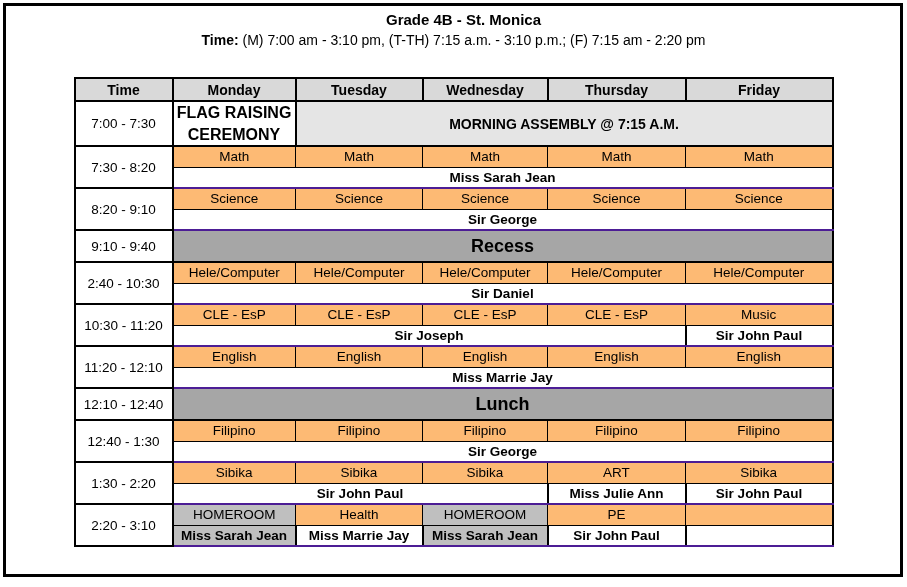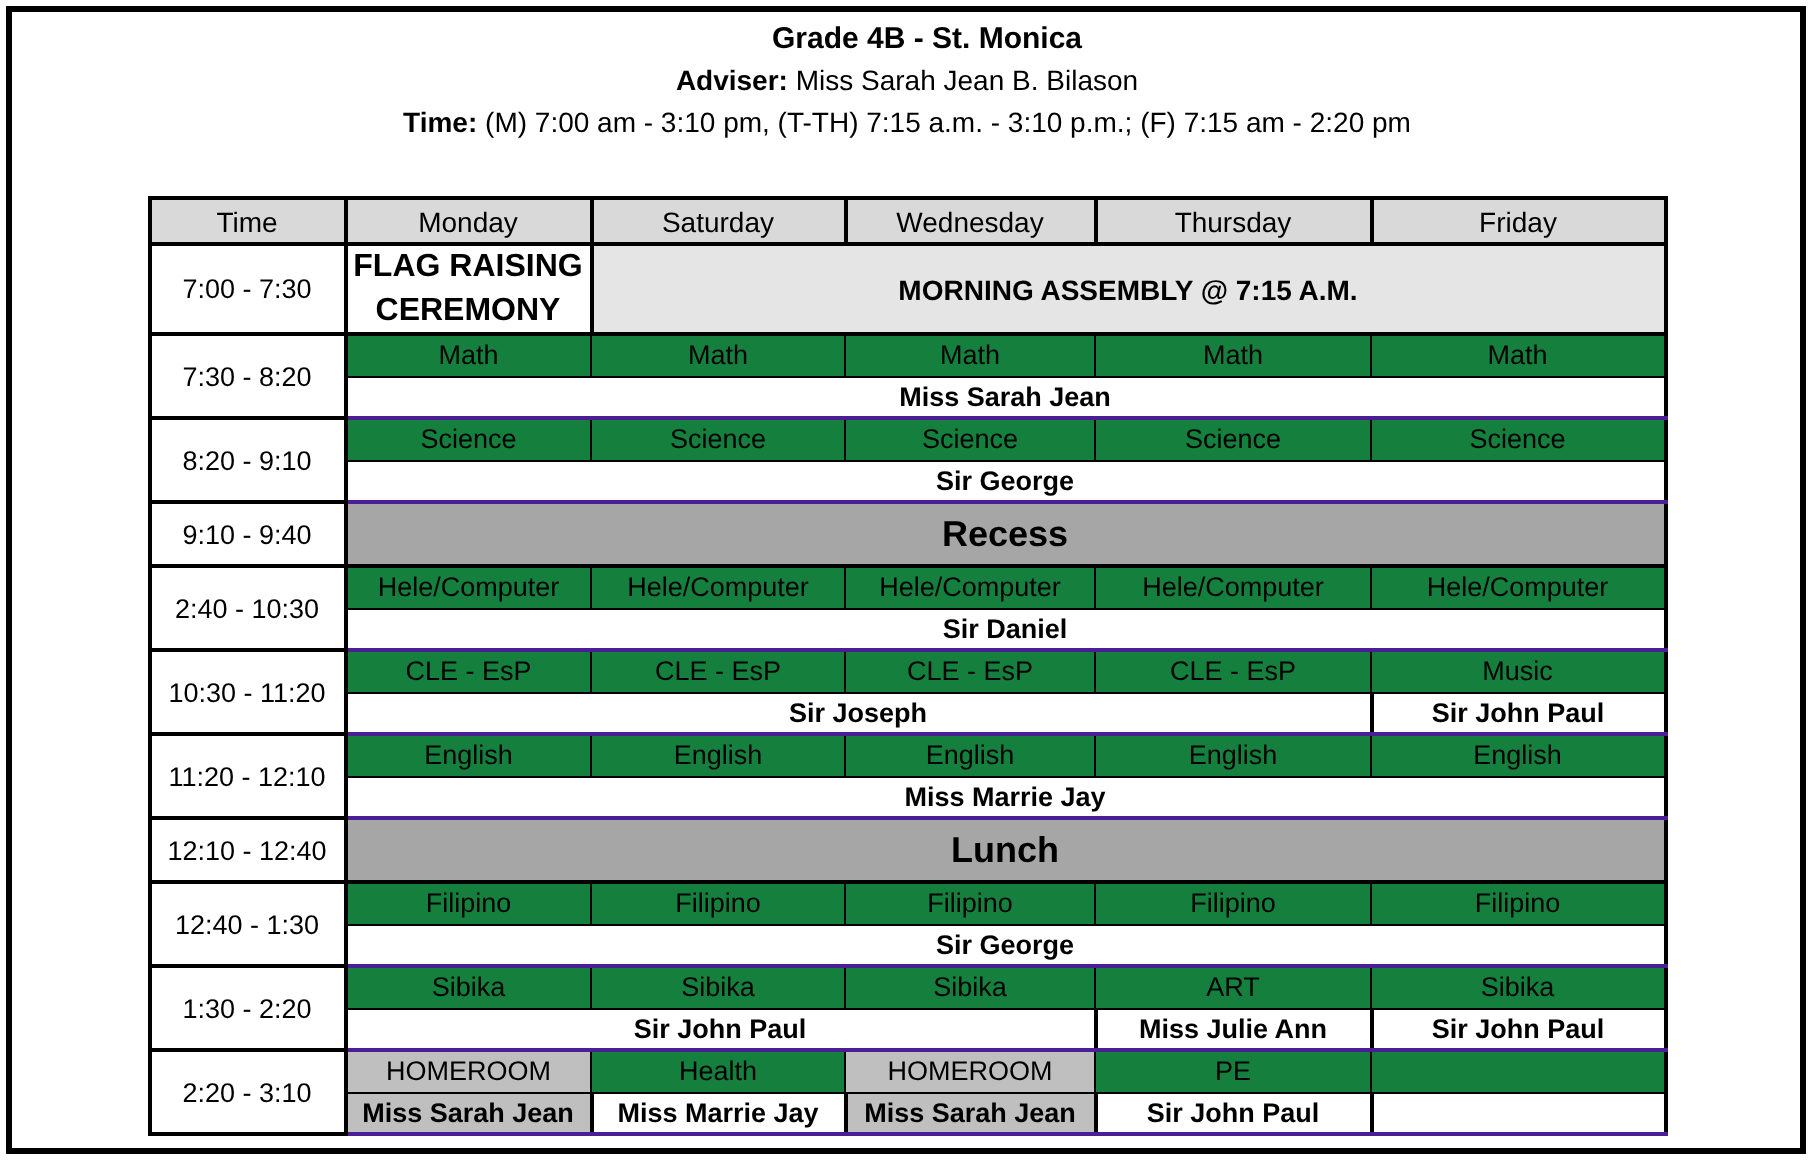--- a/index.html
+++ b/index.html
@@ -34,68 +34,64 @@
   .schedule col.c-mon  { width:123px; }
   .schedule col.c-tue  { width:127px; }
   .schedule col.c-wed  { width:125px; }
   .schedule col.c-thu  { width:138px; }
   .schedule col.c-fri  { width:147px; }
 
   .schedule th, .schedule td { border:1px solid #000; padding:0 2px; overflow:hidden; }
   .schedule th {
     border:2px solid #000;
     background:#d9d9d9;
-    font-weight:normal;
+    font-weight:bold;
     font-size:14px;
     height:21px;
   }
   tr.r-flag  { height:37px; }
   tr.r-band  { height:32px; }
   tr.r-sub   { height:21px; }
 
   td.time-cell { background:#fff; border-left:2px solid #000; border-right:2px solid #000; border-top:2px solid #000; border-bottom:2px solid #000; }
   td.flag-cell { font-weight:bold; font-size:16px; line-height:1.35; border:2px solid #000; background:#fff; }
   td.assembly-cell { background:#e5e5e5; font-weight:bold; font-size:14px; border:2px solid #000; }
   td.band-cell { background:#a6a6a6; font-weight:bold; font-size:18px; border:2px solid #000; }
-  td.subject-cell { border-top:2px solid #000; border-bottom:1px solid #000; background:#15803d; }
+  td.subject-cell { border-top:2px solid #000; border-bottom:1px solid #000; background:#fdba74; }
   td.teacher-cell { font-weight:bold; border-left:2px solid #000; border-right:2px solid #000; border-bottom:2px solid #4c1d95; background:#fff; }
   td.homeroom { background:#bfbfbf; }
 </style>
 </head>
 <body>
 
 <div class="page">
   <div class="page-border"></div>
 
   <div class="doc-header">
     <div class="doc-title">Grade 4B - St. Monica</div>
-    <div class="doc-line">
-      <b>Adviser:</b>
-      <span>Miss Sarah Jean B. Bilason</span>
-    </div>
     <div class="doc-line">
       <b>Time:</b>
       <span>(M) 7:00 am - 3:10 pm, (T-TH) 7:15 a.m. - 3:10 p.m.;  (F) 7:15 am - 2:20 pm</span>
     </div>
   </div>
 
   <table class="schedule">
     <colgroup>
       <col class="c-time">
         <col class="c-mon">
         <col class="c-tue">
         <col class="c-wed">
         <col class="c-thu">
         <col class="c-fri">
     </colgroup>
     <thead>
       <tr>
         <th>Time</th>
         <th>Monday</th>
-        <th>Saturday</th>
+        <th>Tuesday</th>
         <th>Wednesday</th>
         <th>Thursday</th>
         <th>Friday</th>
       </tr>
     </thead>
     <tbody>
 
       <tr class="r-flag">
         <td class="time-cell">7:00 - 7:30</td>
         <td class="flag-cell">FLAG RAISING CEREMONY</td>

